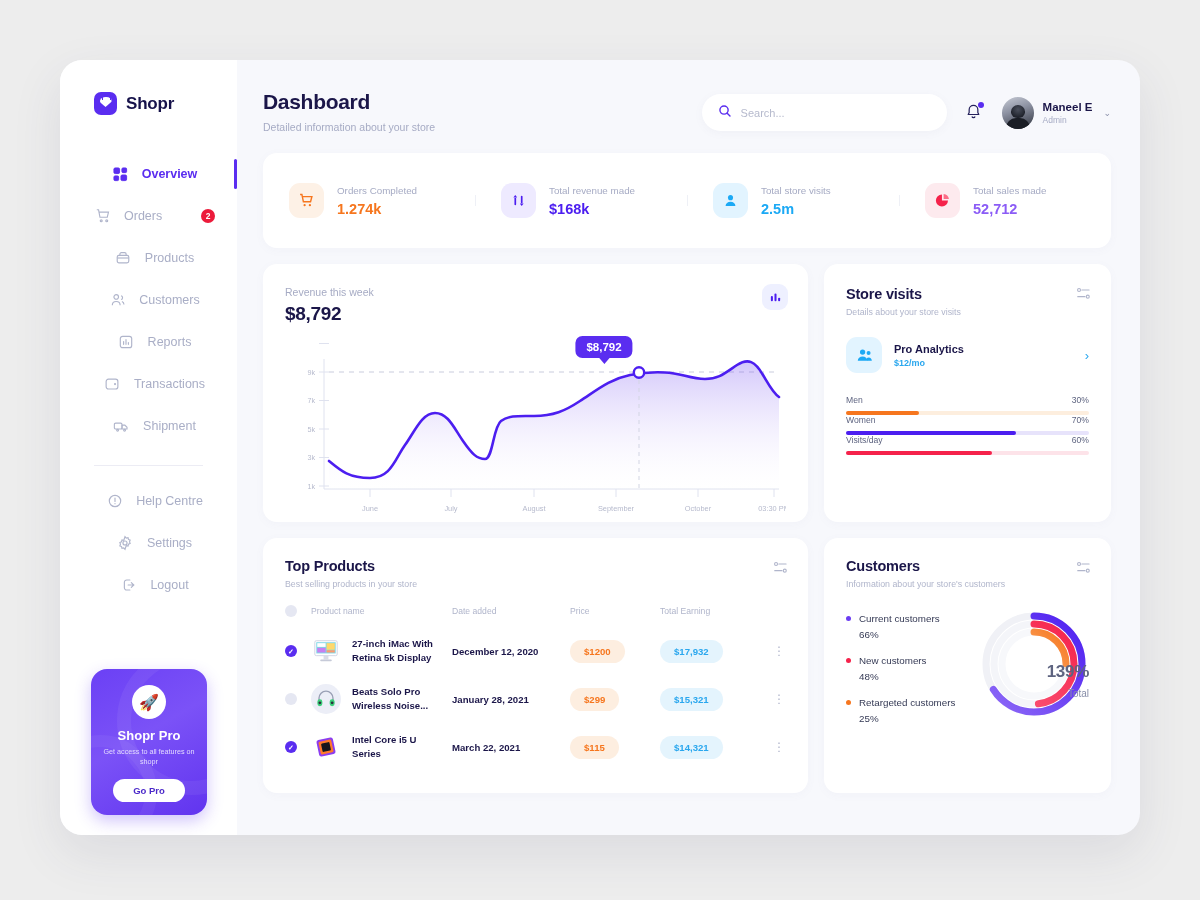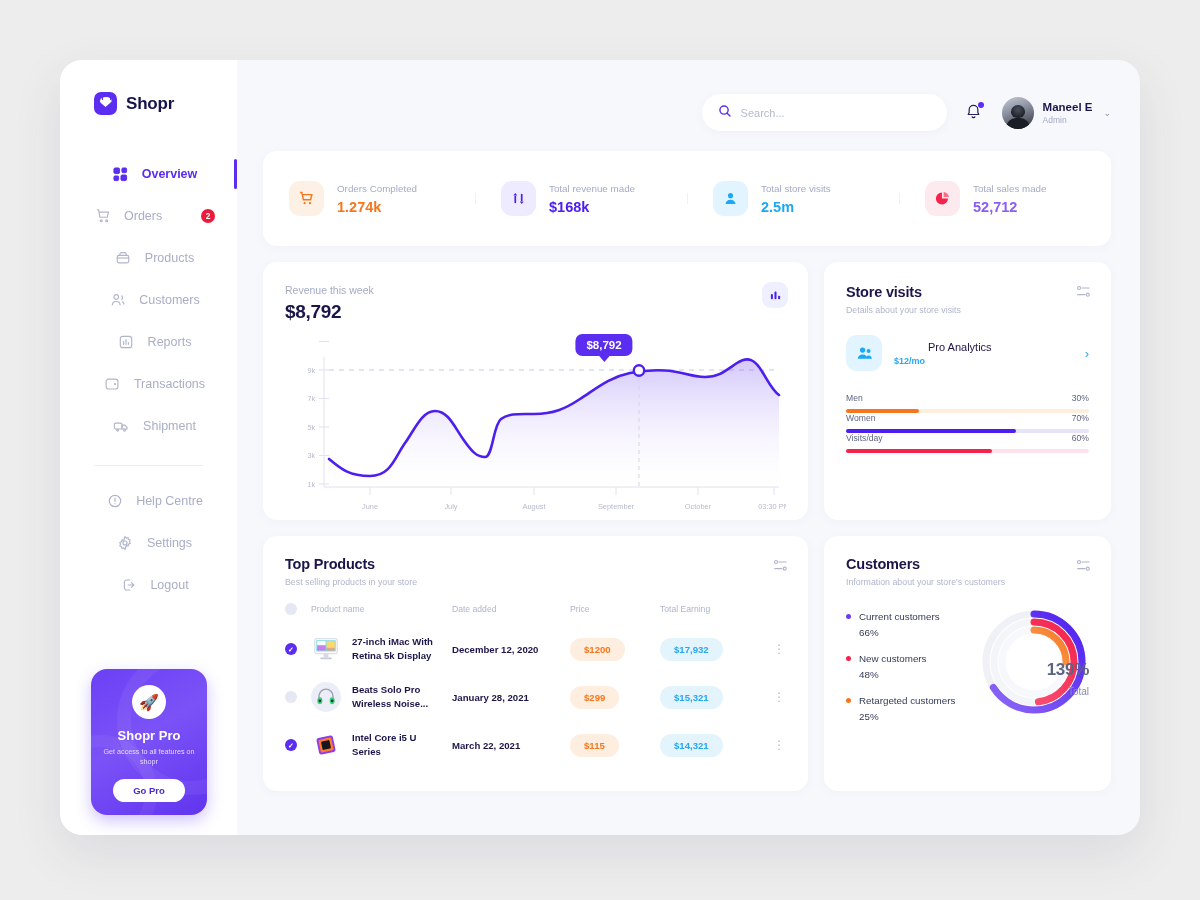--- a/index.html
+++ b/index.html
@@ -183,21 +183,21 @@
   .tooltip::after {
     content:""; position: absolute; left: 50%; transform: translateX(-50%);
     bottom: -6px; border-left: 6px solid transparent; border-right: 6px solid transparent;
     border-top: 7px solid #5a2df0;
   }
 
   
   .visits-card { width: 287px; height: 258px; padding: 22px 22px 0 22px; }
   .pro-row { display:flex; align-items:center; gap: 12px; margin-top: 20px; cursor: pointer; }
   .pro-ic { width: 36px; height: 36px; border-radius: 11px; background:#e2f4ff; display:flex; align-items:center; justify-content:center; flex:0 0 36px;}
-  .pro-row-title { font-size: 11px; font-weight: normal; color:#1b1649;margin-left:34px; }
+  .pro-row-title { font-size: 11px; font-weight: bold; color:#1b1649; }
   .pro-row-price { font-size: 9px; font-weight: bold; color:#2aa7ee; margin-top: 3px;}
   .pro-row-chev { margin-left:auto; color:#2aa7ee; font-size: 13px; }
   .bars { margin-top: 22px; }
   .bar-block { }
   .bar-head { display:flex; justify-content: space-between; font-size: 8.6px; color:#5e6480; margin-bottom: 6px;}
   .bar-track { height: 4px; border-radius: 3px; width: 100%; }
   .bar-fill { height: 4px; border-radius: 3px; }
 
   
   .products-card { width: 545px; height: 255px; padding: 20px 22px 0 22px; }
@@ -366,20 +366,24 @@
       <div class="pro-badge">🚀</div>
       <div class="pro-title">Shopr Pro</div>
       <div class="pro-sub">Get access to all features on shopr</div>
       <button class="pro-btn">Go Pro</button>
     </div>
   </aside>
 
   <main class="main">
 
     <div class="topbar">
+      <div>
+        <div class="page-title">Dashboard</div>
+        <div class="page-sub">Detailed information about your store</div>
+      </div>
 
       <div class="topbar-right">
         <div class="search">
           <span>
             <svg width="14" height="14" viewBox="0 0 16 16" fill="none" stroke="#5a2df0" stroke-width="1.6">
                   <circle cx="6.9" cy="6.9" r="4.7"></circle>
                   <path d="M10.5 10.5l3.2 3.2" stroke-linecap="round"></path>
                 </svg>
           </span>
           <input placeholder="Search..." style="">

